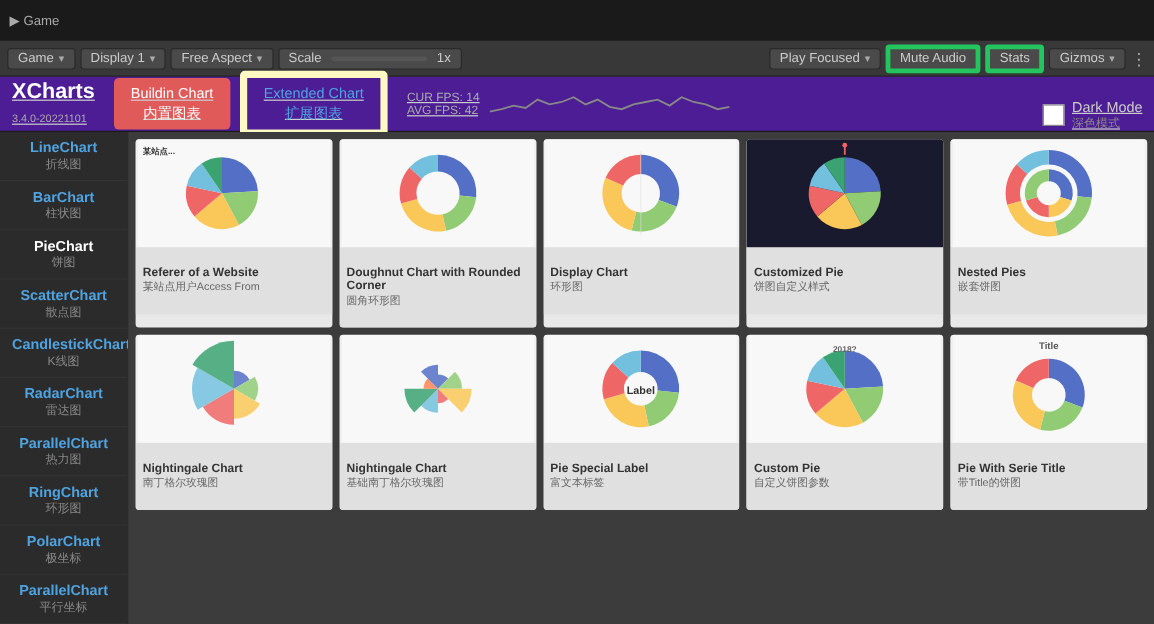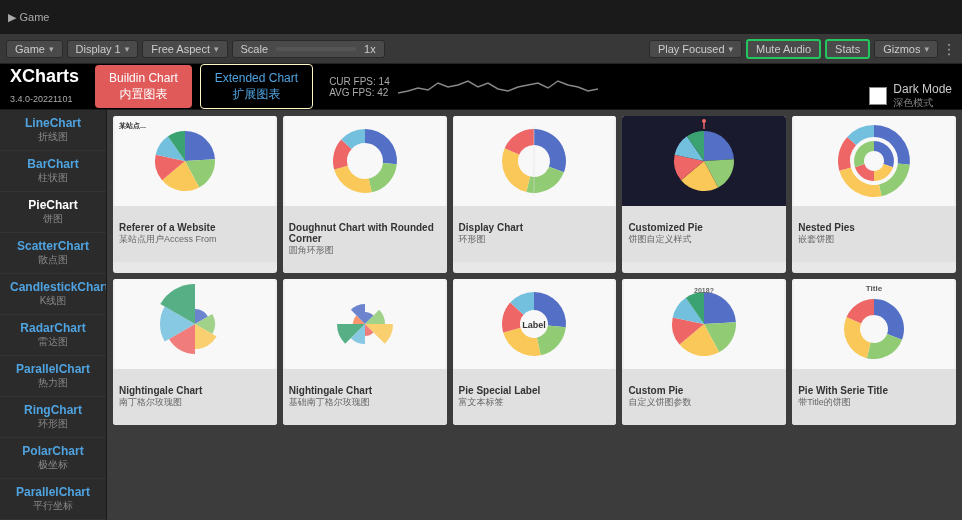--- a/index.html
+++ b/index.html
@@ -47,37 +47,38 @@
     }
     .toolbar-item .arrow { font-size: 9px; color: #aaa; }
     .toolbar-spacer { flex: 1; }
     .toolbar-right {
       display: flex;
       align-items: center;
       gap: 4px;
     }
     .toolbar-btn {
       background: #4a4a4a;
-      border: 2px solid #22c55e;
+      border: 4px solid #22c55e;
       border-radius: 3px;
       padding: 2px 8px;
       font-size: 11px;
       color: #ccc;
       cursor: pointer;
     }
 
     
     .xchart-header {
       height: 46px;
-      background: #000000;
+      background: #4c1d95;
       display: flex;
       align-items: center;
       padding: 0 10px;
       gap: 8px;
       border-bottom: 1px solid #1a1a1a;
+      text-decoration: underline;
     }
     .xchart-logo {
       color: #fff;
       font-size: 18px;
       font-weight: bold;
       line-height: 1.1;
       margin-right: 8px;
     }
     .xchart-logo-sub {
       font-size: 9px;
@@ -91,21 +92,21 @@
       border-radius: 4px;
       padding: 6px 14px;
       font-size: 12px;
       cursor: pointer;
       text-align: center;
       line-height: 1.3;
     }
     .header-btn-extended {
       background: transparent;
       color: #4fa3e0;
-      border: 1px solid #fef9c3;
+      border: 6px solid #fef9c3;
       border-radius: 4px;
       padding: 6px 14px;
       font-size: 12px;
       cursor: pointer;
       text-align: center;
       line-height: 1.3;
     }
     .header-fps {
       font-size: 10px;
       color: #aaa;

